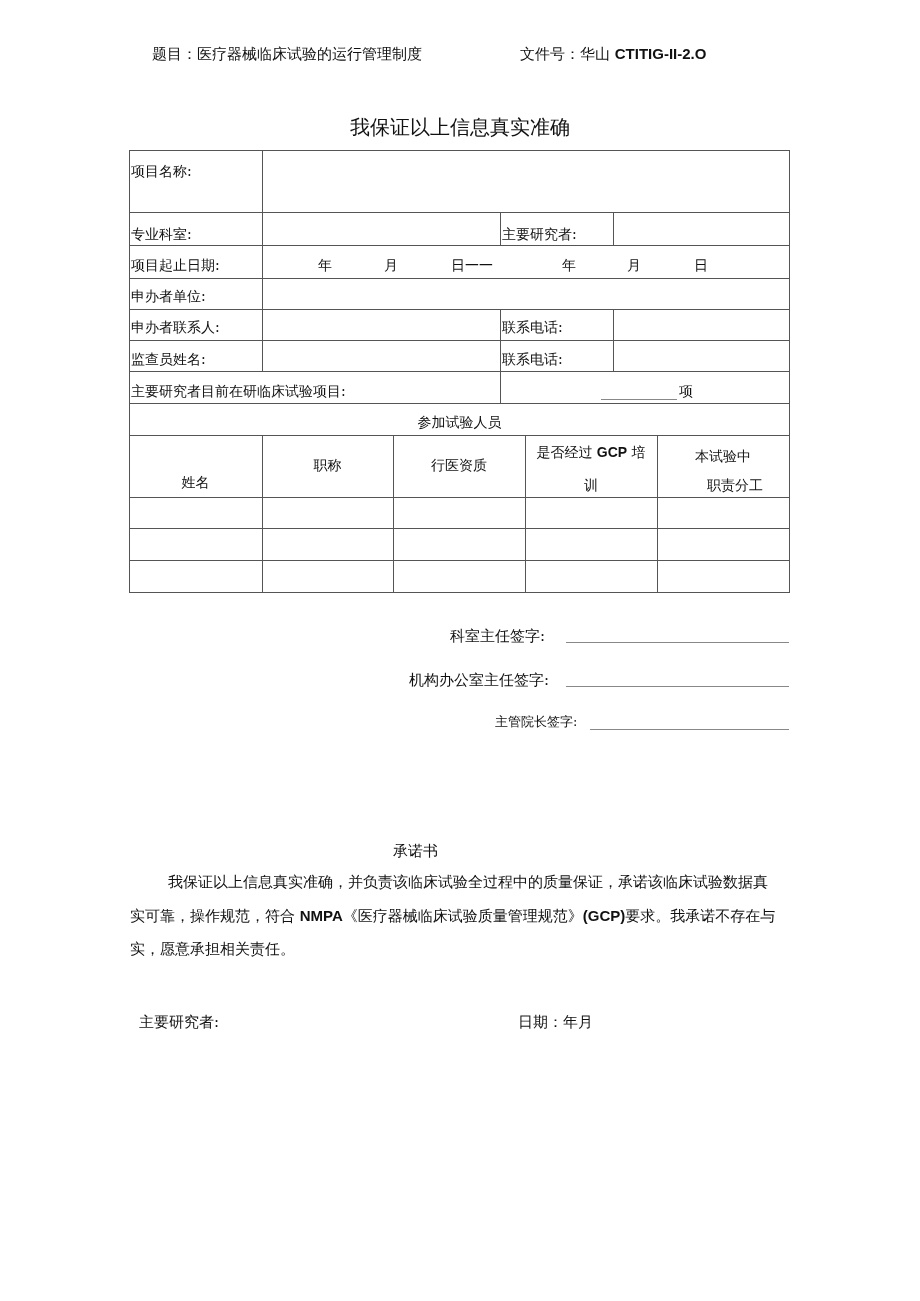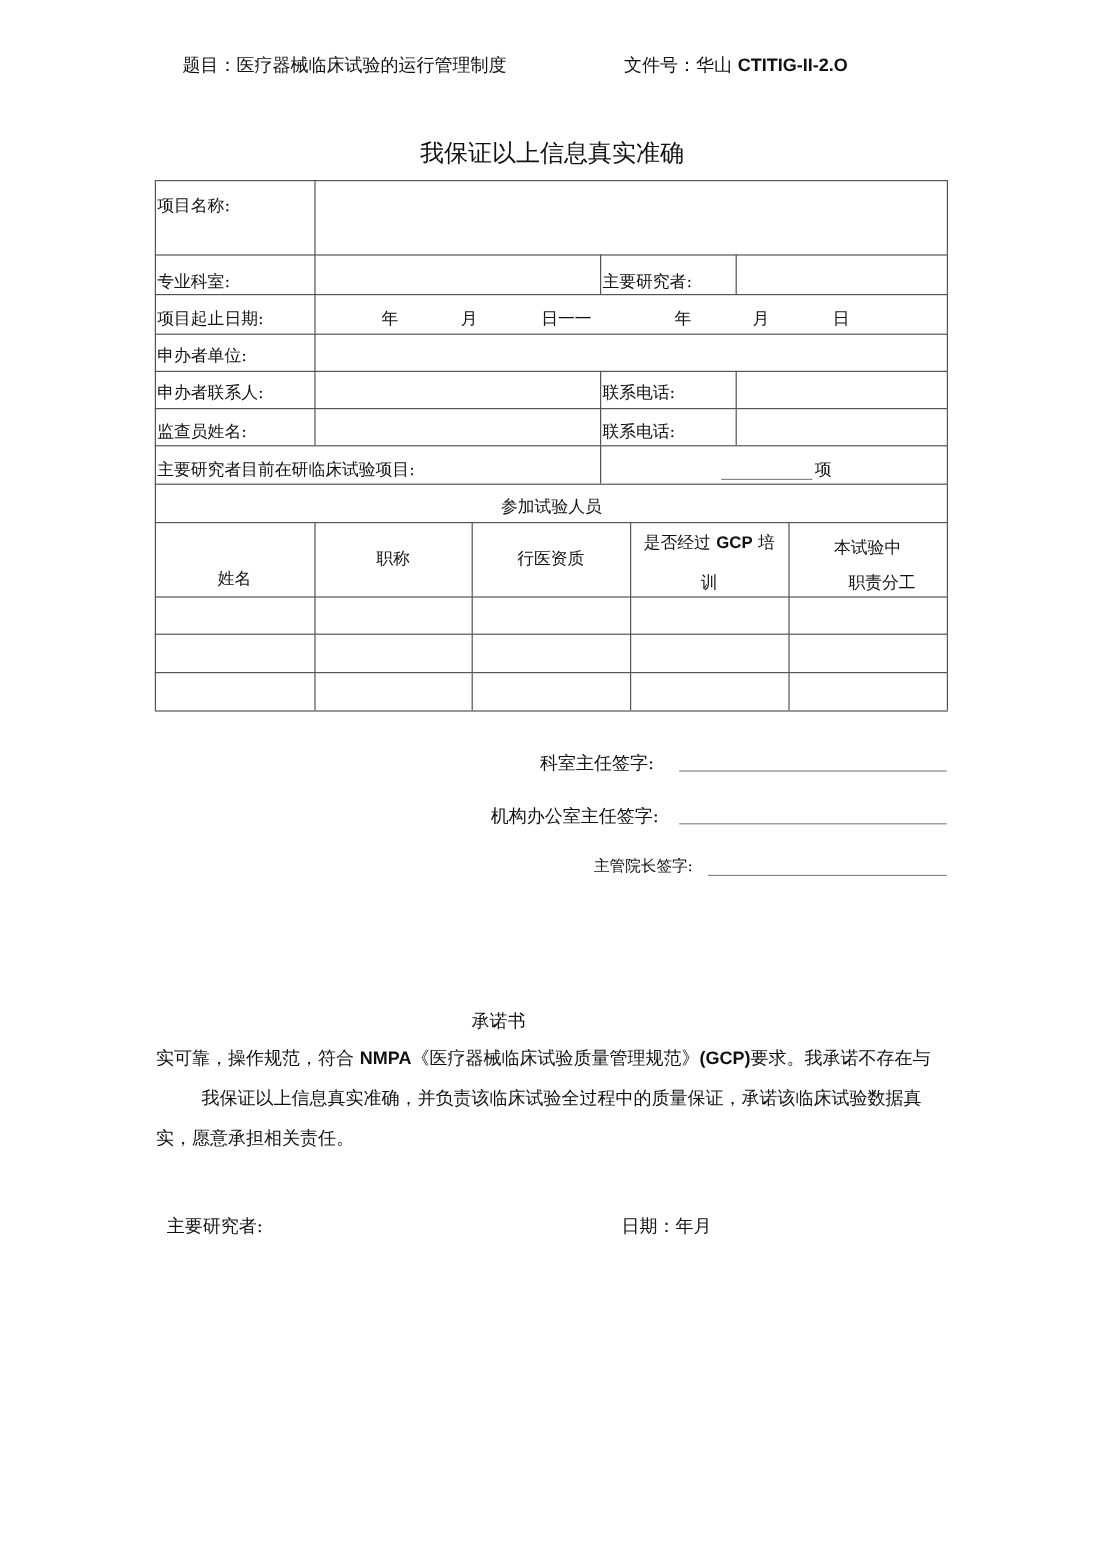--- a/index.html
+++ b/index.html
@@ -129,19 +129,19 @@
 <div class="sigline" style="left:566px;width:223px;top:642px;"></div>
 
 <div class="cell" style="left:409px;top:671px;font-size:15px;">机构办公室主任签字:</div>
 <div class="sigline" style="left:566px;width:223px;top:686px;"></div>
 
 <div class="cell" style="left:495px;top:713px;font-size:13px;text-align:center;">主管院长签字:</div>
 <div class="sigline" style="left:590px;width:199px;top:729px;"></div>
 
 <div class="abs" style="left:0;width:831px;text-align:center;top:842px;font-size:15px;">承诺书</div>
 <div class="para" style="top:866px;">
+  <div style="padding-left:38px;">我保证以上信息真实准确，并负责该临床试验全过程中的质量保证，承诺该临床试验数据真</div>
   <div><span>实可靠，操作规范，符合 </span><span class="bold">NMPA</span><span>《医疗器械临床试验质量管理规范》</span><span class="bold">(GCP)</span><span>要求。我承诺不存在与</span></div>
-  <div style="padding-left:38px;">我保证以上信息真实准确，并负责该临床试验全过程中的质量保证，承诺该临床试验数据真</div>
   <div>实，愿意承担相关责任。</div>
 </div>
 
 <div class="cell" style="left:139px;top:1013px;font-size:15px;">主要研究者:</div>
 <div class="cell" style="left:518px;top:1013px;font-size:15px;">日期：年月</div>
 
 </body></html>

